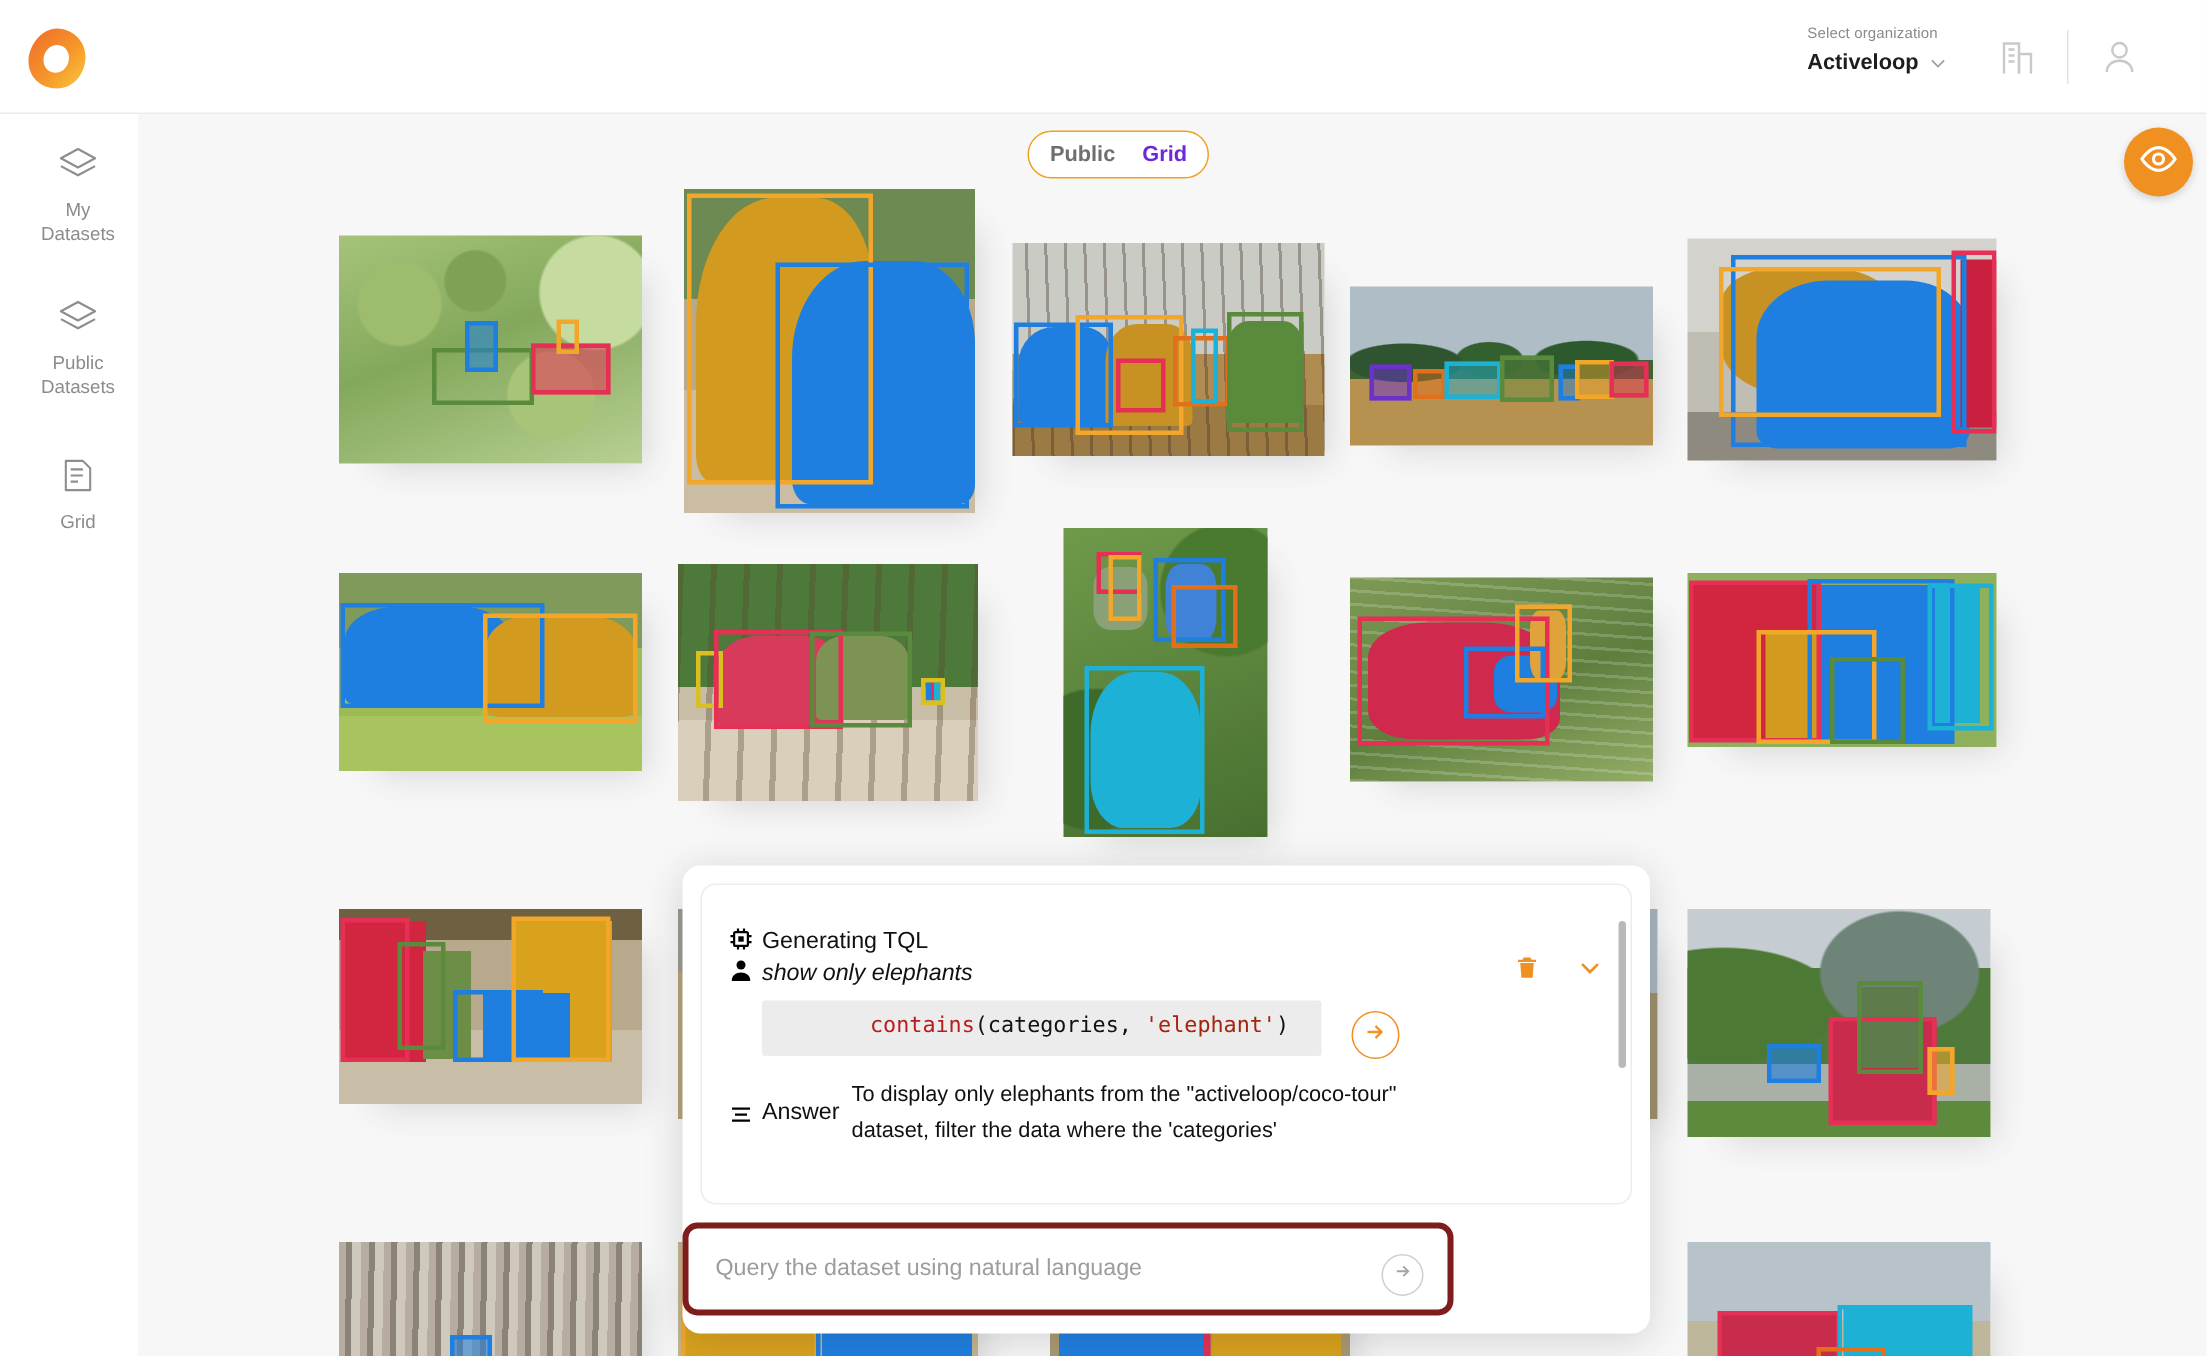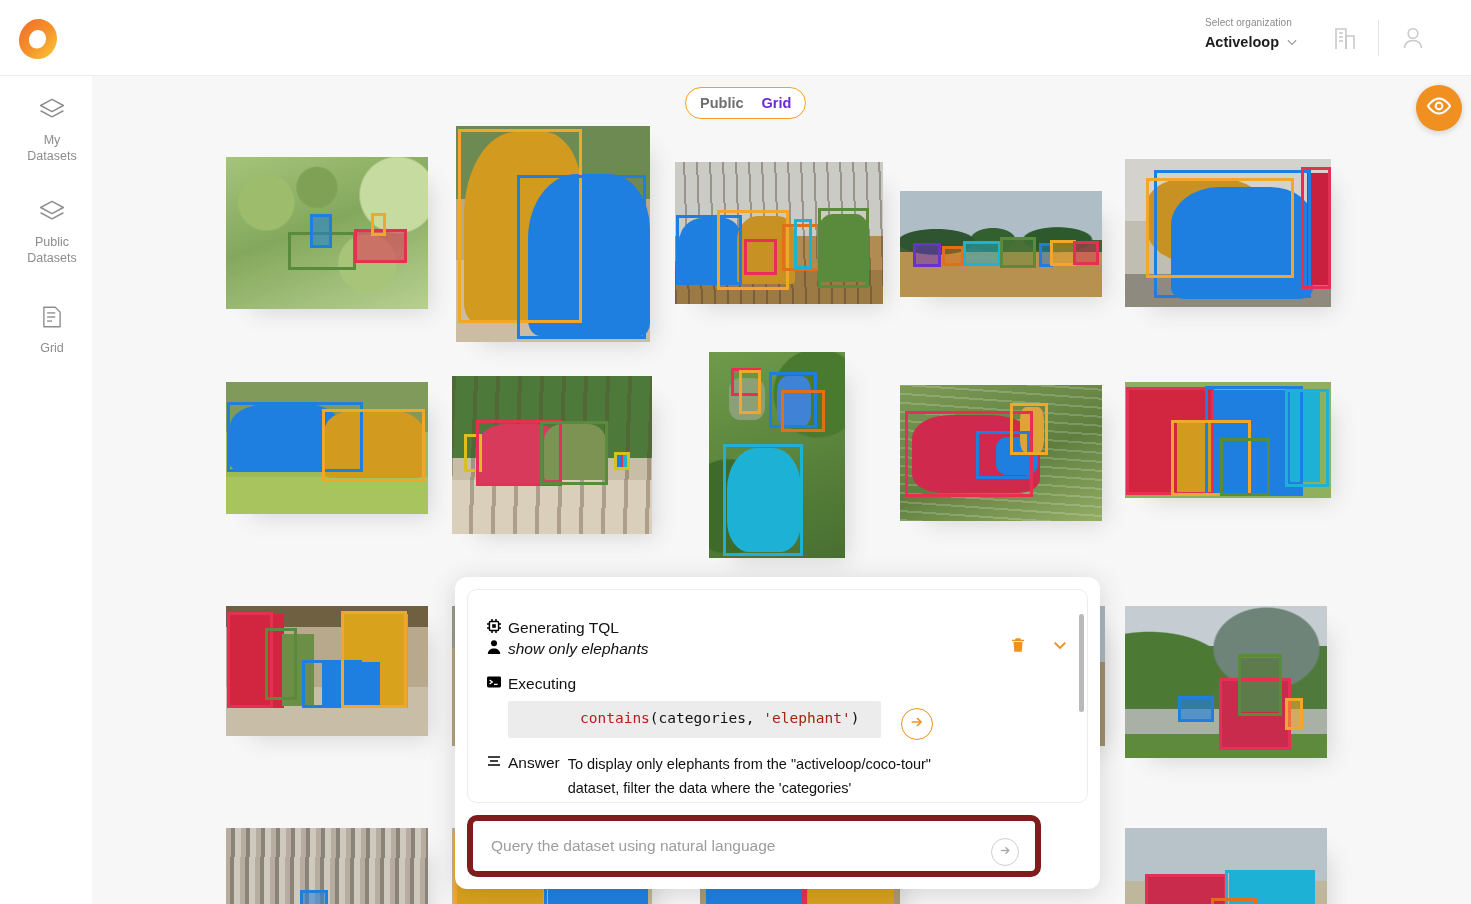--- a/index.html
+++ b/index.html
@@ -128,32 +128,32 @@
   .fn { color:#b91c1c;margin-left:44px; }
   .str { color:#a6230f;text-align:right; }
   .pl { color:#111; }
   .runbtn {
     position:absolute; left: 393px; top: 7px; width:32px; height:32px;
     border-radius:50%; border:1.5px solid #ef9020; display:flex;
     align-items:center; justify-content:center; cursor:pointer; background:#fff;
   }
   .runbtn svg { width:16px; height:16px; color:#ef9020; }
 
-  .ans-row { margin-top:14px; align-items:flex-start; }
+  .ans-row { margin-top:14px; align-items:center; }
   .ans-lbl { font-size:15.5px; color:#111; flex:0 0 auto; margin-right:8px; line-height:22px;}
   .ans-text { font-size:14.5px; color:#111; line-height:24px; max-width: 375px; }
 
   .chat-sb {
     position:absolute; right: 3px; top: 24px; width: 5px; height: 98px;
     border-radius:3px; background:#b9b9b9;
   }
 
   .qinput {
-    position:absolute; left:12px; top: 238px; width: 574px; height: 62px;
-    border:6px solid #7f1d1d; border-radius:10px; background:#fff;
+    position:absolute; left:0; top: 238px; width: 514px; height: 62px;
+    border:4px solid #7f1d1d; border-radius:10px; background:#fff;
     display:flex; align-items:center; padding: 0 18px;
   }
   .qinput input {
     border:none; outline:none; background:transparent; width:100%;
     font-family:"Liberation Sans", sans-serif; font-size:15.5px; color:#222;
   }
   .qinput input::placeholder { color:#9d9d9d; }
   .sendbtn {
     position:absolute; right: 16px; top: 17px; width:28px; height:28px;
     border-radius:50%; border:1px solid #cfcfcf; display:flex;
@@ -514,30 +514,20 @@
                 </svg>
             </span>
             <span class="caret">
               <svg viewBox="0 0 24 24" fill="none" stroke="currentColor" stroke-width="2.4">
                   <polyline points="5,9 12,16 19,9"></polyline>
                 </svg>
             </span>
           </span>
         </div>
 
-        <div class="row step-row">
-          <span class="ricon">
-            <svg viewBox="0 0 16 16" fill="currentColor">
-              <rect x="1" y="2.6" width="14" height="10.8" rx="1.4"></rect>
-              <polyline points="3.6,6 6.3,8 3.6,10" fill="none" stroke="#fff" stroke-width="1.3"></polyline>
-              <line x1="8" y1="10.4" x2="11.6" y2="10.4" stroke="#fff" stroke-width="1.3"></line>
-            </svg>
-          </span>
-          <span class="step-text">Executing</span>
-        </div>
 
         <div class="codewrap">
           <div class="code">
             <div><span class="ln"></span><span class="fn">contains</span><span class="pl">(categories, </span><span class="str">'elephant'</span><span class="pl">)</span></div>
           </div>
           <div class="runbtn">
             <span>
               <svg viewBox="0 0 24 24" fill="none" stroke="currentColor" stroke-width="2.4">
                   <line x1="4" y1="12" x2="18" y2="12"></line>
                   <polyline points="12,6 18,12 12,18"></polyline>

